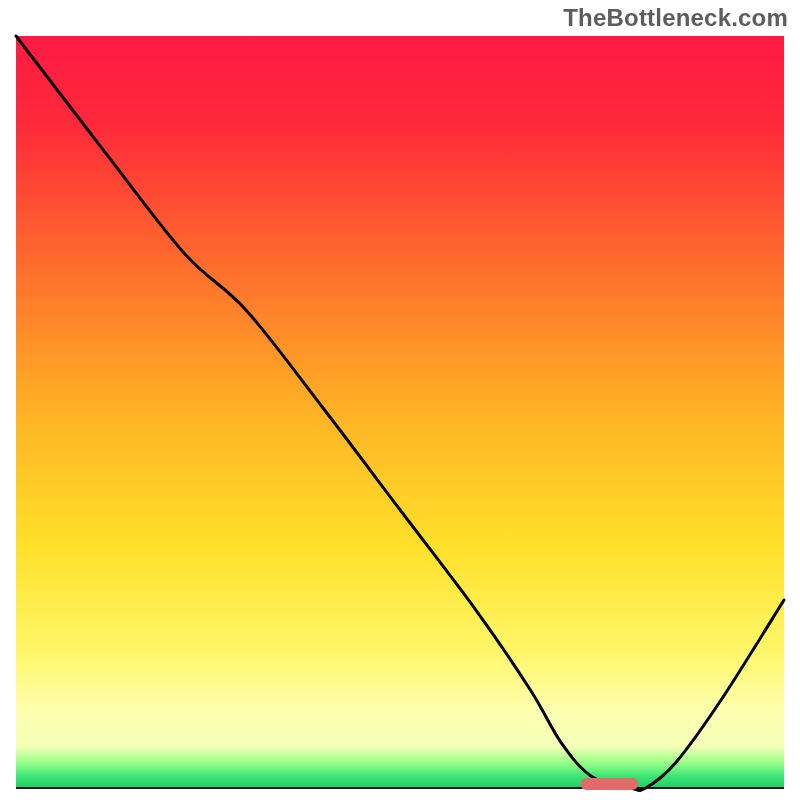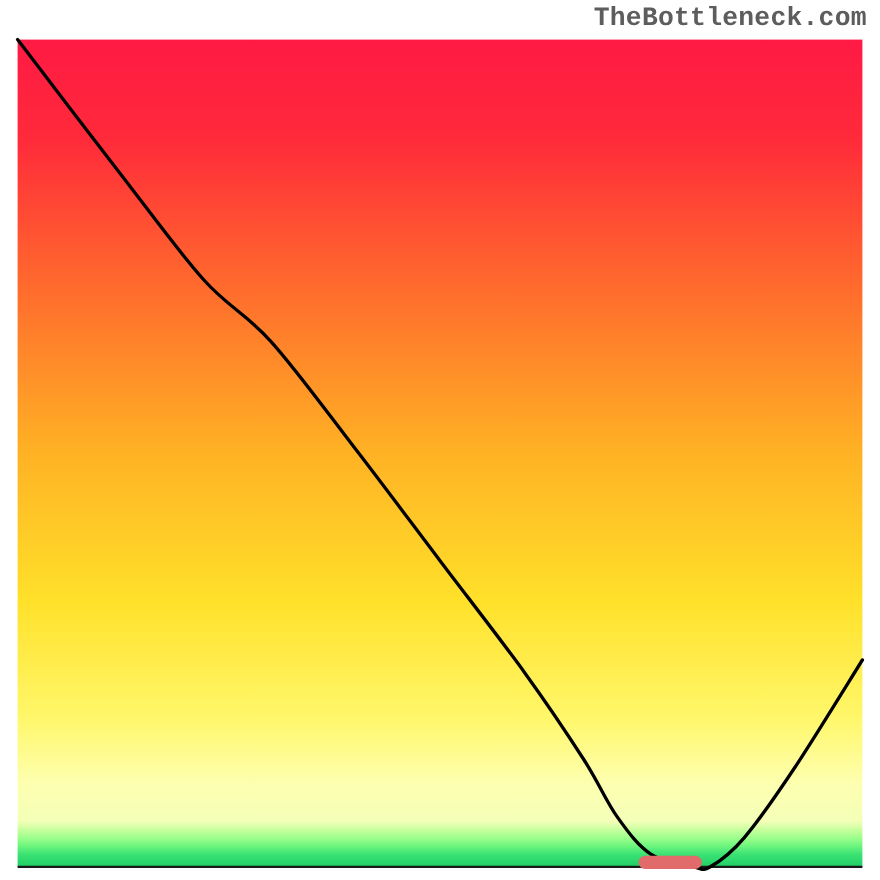--- a/index.html
+++ b/index.html
@@ -8,21 +8,20 @@
     width: 800px;
     height: 800px;
     overflow: hidden;
     background: #ffffff;
     font-family: Arial, Helvetica, sans-serif;
   }
   .chart-wrapper {
     position: relative;
     width: 800px;
     height: 800px;
-    font-family: Liberation Mono, monospace;
   }
   .watermark {
     position: absolute;
     top: 4px;
     right: 12px;
     font-size: 24px;
     font-weight: 600;
     color: #5d5d5d;
     letter-spacing: 0.2px;
     z-index: 10;

